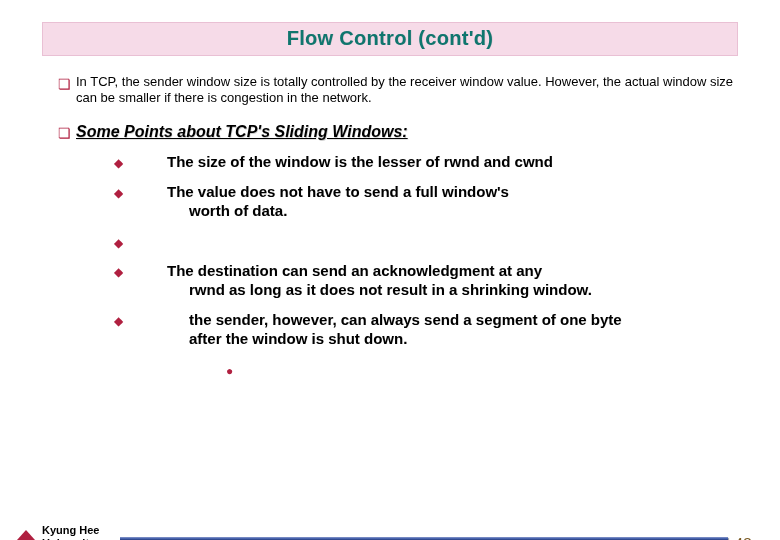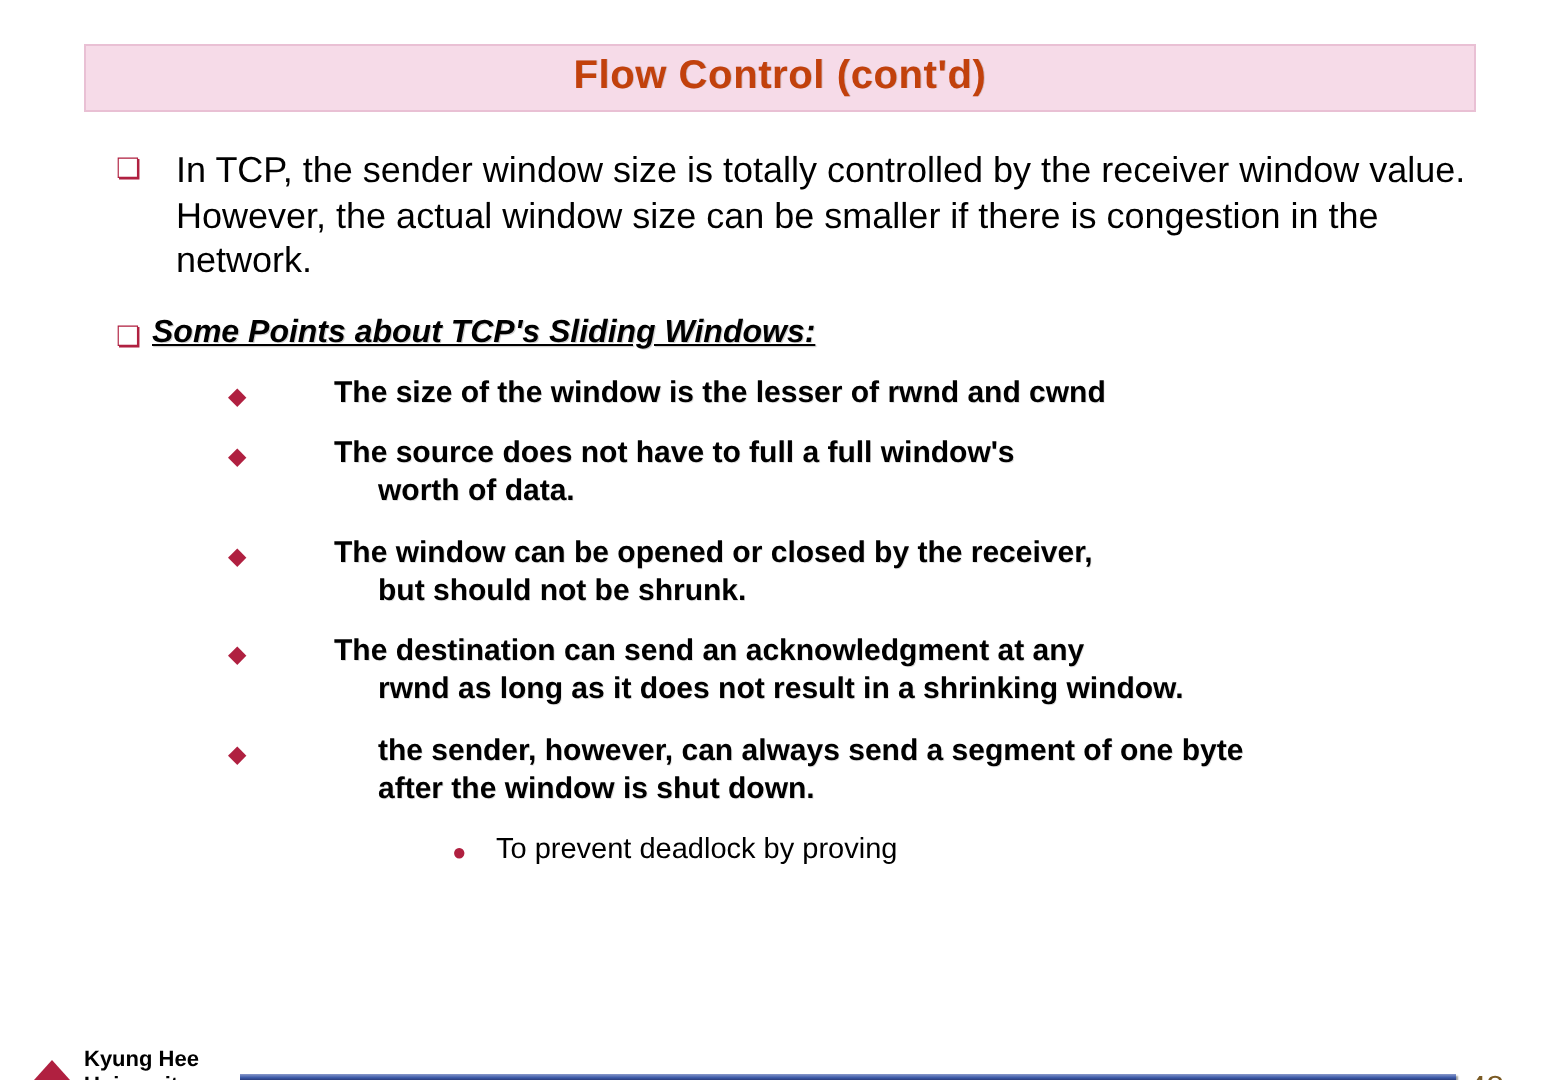--- a/index.html
+++ b/index.html
@@ -7,38 +7,37 @@
   .slide { width: 780px; height: 540px; position: relative; padding: 0; }
   .title-bar {
     margin: 22px 42px 0 42px;
     background: #f6dbe8;
     border: 1px solid #e9c0d4;
     text-align: center;
     padding: 4px 0 5px 0;
   }
   .title-bar .title-text {
     font-weight: bold;
-    color: #c2410c;
+    color: #0f766e;
     font-size: 20px;
     letter-spacing: 0.3px;
     text-shadow: 0.5px 0px 0px rgba(0,0,0,0.15);
   }
   .content { padding: 18px 32px 0 58px; }
   .top-bullet { display: flex; margin-bottom: 16px; }
   .top-bullet .marker {
     flex: 0 0 18px;
     font-size: 14px;
     color: #b02040;
     padding-top: 2px;
   }
   .top-bullet .txt {
-    font-size: 18px;
+    font-size: 13px;
     line-height: 1.25;
     color: #000;
-    margin-left: 12px;
   }
   .subhead { display:flex; margin-bottom:12px;}
   .subhead .marker { flex:0 0 18px; font-size:14px; color:#b02040; padding-top:2px;}
   .subhead .txt {
     font-size: 16px;
     font-style: italic;
     font-weight: bold;
     text-decoration: underline;
     text-shadow: 0.6px 0.6px 0px rgba(0,0,0,0.18);
     text-align: center;
@@ -102,38 +101,36 @@
       <span class="txt">Some Points about TCP's Sliding Windows:</span>
     </div>
 
     <div class="diamond-list">
       <div class="diamond-item">
         <span class="dmarker">◆</span>
         <span class="dtxt"><span>The size of the window is the lesser of rwnd and cwnd</span><span class="cont"></span></span>
       </div>
       <div class="diamond-item">
         <span class="dmarker">◆</span>
-        <span class="dtxt"><span>The source does not have to full a full window's</span><span class="cont">worth of data.</span></span>
+        <span class="dtxt"><span>The value does not have to send a full window's</span><span class="cont">worth of data.</span></span>
       </div>
       <div class="diamond-item">
         <span class="dmarker">◆</span>
-        <span class="dtxt"><span>The window can be opened or closed by the receiver,</span><span class="cont">but should not be shrunk.</span></span>
       </div>
       <div class="diamond-item">
         <span class="dmarker">◆</span>
         <span class="dtxt"><span>The destination can send an acknowledgment at any</span><span class="cont">rwnd as long as it does not result in a shrinking window.</span></span>
       </div>
       <div class="diamond-item">
         <span class="dmarker">◆</span>
         <span class="dtxt"><span class="cont">the sender, however, can always send a segment of one byte after the window is shut down.</span></span>
       </div>
 
       <div class="sub-bullet">
         <span class="sbm">●</span>
-        <span class="sbt">To prevent deadlock by proving</span>
       </div>
     </div>
 
   </div>
 
   <div class="footer">
     <svg class="logo" viewBox="0 0 24 24">
       <rect x="4" y="14" width="16" height="7" fill="#b02040"></rect>
       <polygon points="12,3 3,13 21,13" fill="#b02040"></polygon>
       <rect x="10" y="16" width="4" height="5" fill="#fff"></rect>

